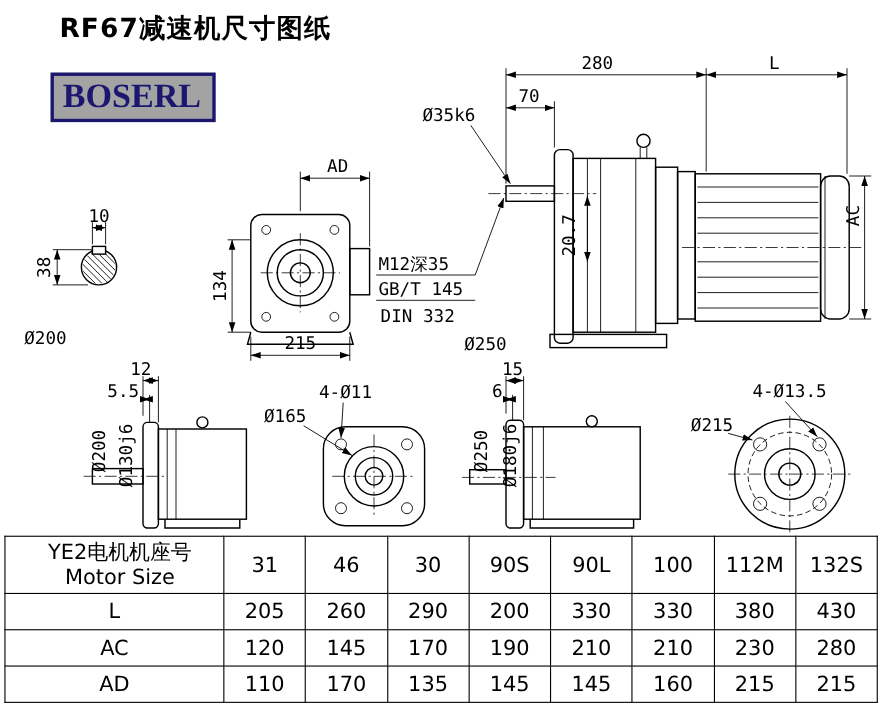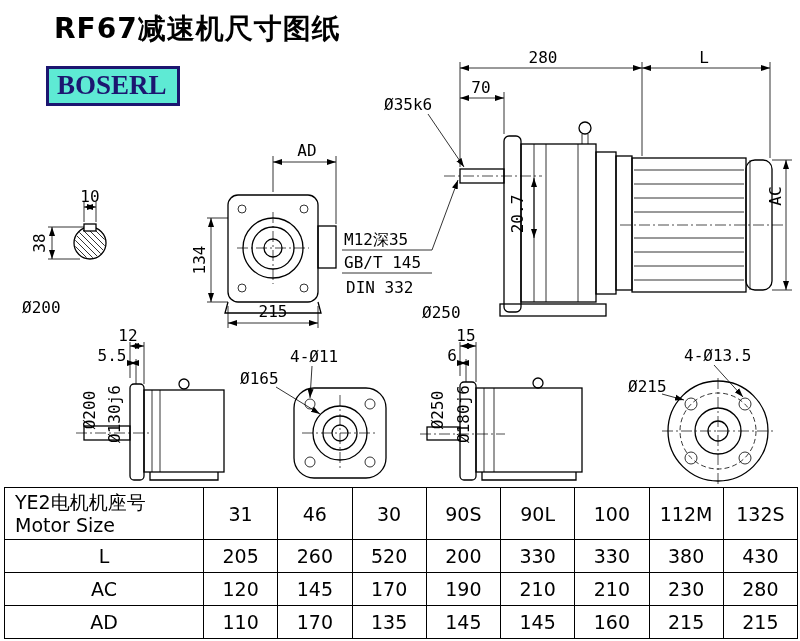--- a/index.html
+++ b/index.html
@@ -1,37 +1,37 @@
 <!DOCTYPE html>
 <html><head>
 <meta charset="utf-8">
 <style>
   * { margin:0; padding:0; box-sizing:border-box; }
   html,body { width:800px; height:641px; }
   body { background:#fff; color:#000; font-family:"Liberation Sans",sans-serif; position:relative; overflow:hidden; }
   .canvas { position:absolute; left:0; top:0; width:800px; height:641px; background:#fff; }
-  .title { position:absolute; left:54px; top:10px; font-size:28px; font-weight:bold;
+  .title { position:absolute; left:54px; top:10px; font-size:24px; font-weight:bold;
            font-family:"DejaVu Sans",sans-serif; letter-spacing:1px; white-space:nowrap; }
   .brand-box { position:absolute; left:46px; top:66px; border:3px solid #1c1670; color:#1c1670;
-               background:#5eead4; font-family:"Liberation Serif",serif; font-weight:bold;
-               font-size:27px; line-height:1.05; padding:2px 10px 4px 8px; }
+               background:#a3a3a3; font-family:"Liberation Serif",serif; font-weight:bold;
+               font-size:31px; line-height:1.05; padding:2px 10px 4px 8px; }
   svg { position:absolute; overflow:visible; }
   svg text { font-family:"DejaVu Sans Mono",monospace; font-size:16px; fill:#000; }
   .p  { fill:none; stroke:#000; stroke-width:1.3; }
   .pw { fill:#fff; stroke:#000; stroke-width:1.3; }
   .t  { fill:none; stroke:#000; stroke-width:0.8; }
   .h  { fill:none; stroke:#000; stroke-width:0.8; }
   .cl { fill:none; stroke:#000; stroke-width:0.7; stroke-dasharray:11 3 2 3; }
   .dash { fill:none; stroke:#000; stroke-width:0.8; stroke-dasharray:5 3; }
   .dim-table { position:absolute; left:4px; top:487px; width:793px; border-collapse:collapse;
                table-layout:fixed; text-align:center; font-size:19px;
                font-family:"DejaVu Sans",sans-serif; }
   .dim-table td { border:1.5px solid #000; padding:0; height:33px; }
   .dim-table tr.hrow td { height:52px; }
-  .dim-table td.hcell { text-align:left; padding-left:10px; line-height:1.2; }
+  .dim-table td.hcell { text-align:center; padding-left:10px; line-height:1.2; }
 </style>
 </head>
 <body>
 
 <div class="canvas">
 
   <div class="title">RF67减速机尺寸图纸</div>
   <div class="brand-box">BOSERL</div>
 
   <svg style="left:18px;top:178px" width="130" height="150" viewBox="0 0 130 150">
@@ -270,21 +270,21 @@
         <td>90S</td>
         <td>90L</td>
         <td>100</td>
         <td>112M</td>
         <td>132S</td>
       </tr>
       <tr>
         <td>L</td>
         <td>205</td>
         <td>260</td>
-        <td>520</td>
+        <td>290</td>
         <td>200</td>
         <td>330</td>
         <td>330</td>
         <td>380</td>
         <td>430</td>
       </tr>
       <tr>
         <td>AC</td>
         <td>120</td>
         <td>145</td>

